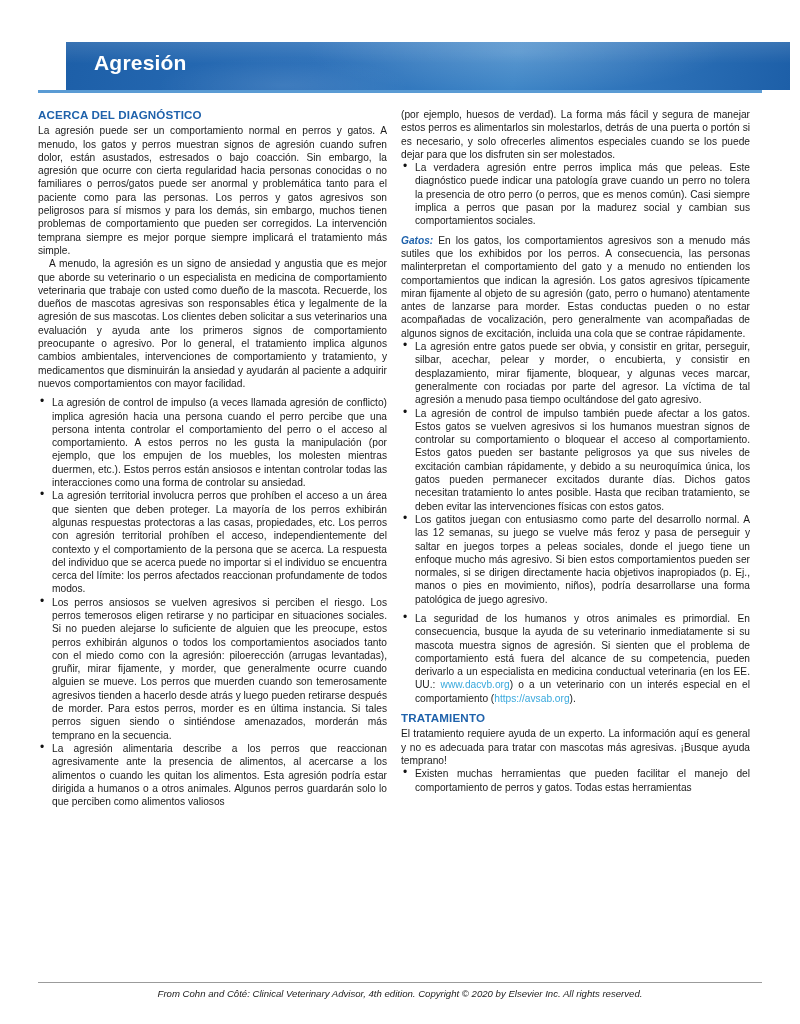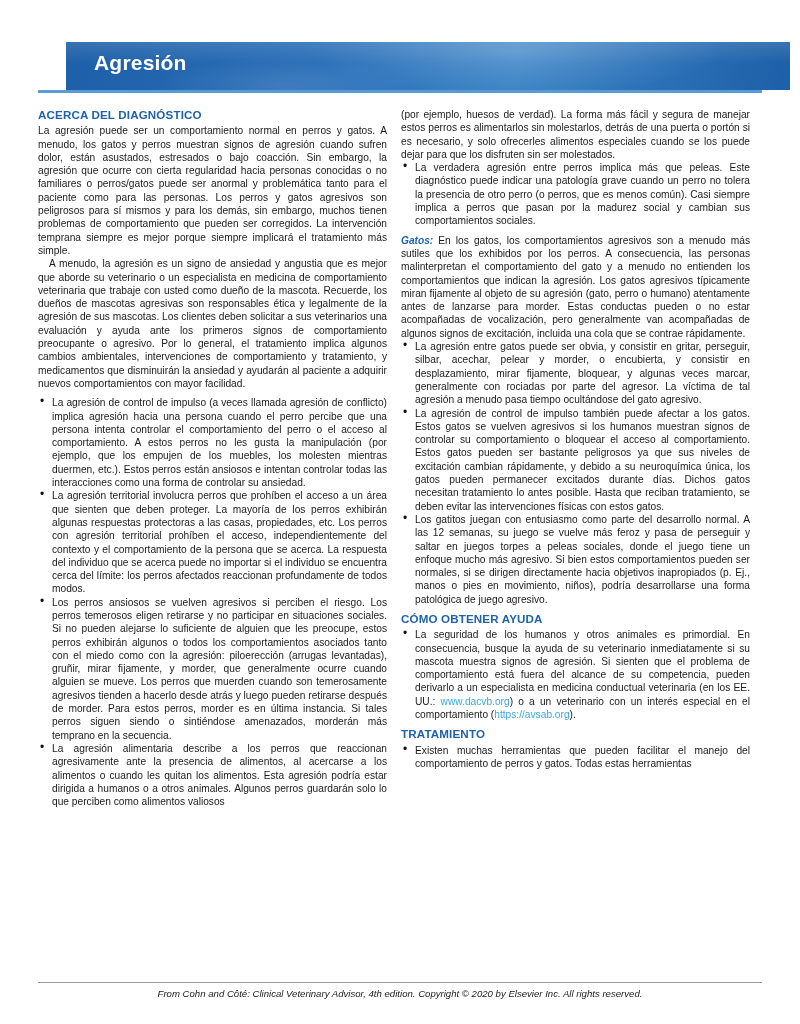--- a/index.html
+++ b/index.html
@@ -181,32 +181,32 @@
       </p>
 
       <ul class="bullets">
         <li>La agresión entre gatos puede ser obvia, y consistir en gritar, perseguir, silbar, acechar, pelear y morder, o encubierta, y consistir en desplazamiento, mirar fijamente, bloquear, y algunas veces marcar, generalmente con rociadas por parte del agresor. La víctima de tal agresión a menudo pasa tiempo ocultándose del gato agresivo.</li>
         <li>La agresión de control de impulso también puede afectar a los gatos. Estos gatos se vuelven agresivos si los humanos muestran signos de controlar su comportamiento o bloquear el acceso al comportamiento. Estos gatos pueden ser bastante peligrosos ya que sus niveles de excitación cambian rápidamente, y debido a su neuroquímica única, los gatos pueden permanecer excitados durante días. Dichos gatos necesitan tratamiento lo antes posible. Hasta que reciban tratamiento, se deben evitar las intervenciones físicas con estos gatos.</li>
         <li>Los gatitos juegan con entusiasmo como parte del desarrollo normal. A las 12 semanas, su juego se vuelve más feroz y pasa de perseguir y saltar en juegos torpes a peleas sociales, donde el juego tiene un enfoque mucho más agresivo. Si bien estos comportamientos pueden ser normales, si se dirigen directamente hacia objetivos inapropiados (p. Ej., manos o pies en movimiento, niños), podría desarrollarse una forma patológica de juego agresivo.</li>
       </ul>
 
       <div class="gap-sm"></div>
 
-      <h2 class="sect">CÓMO OBTENER AYUDA</h2>
 
       <ul class="bullets">
         <li>
           <span>La seguridad de los humanos y otros animales es primordial. En consecuencia, busque la ayuda de su veterinario inmediatamente si su mascota muestra signos de agresión. Si sienten que el problema de comportamiento está fuera del alcance de su competencia, pueden derivarlo a un especialista en medicina conductual veterinaria (en los EE. UU.: </span><a class="link" href="#">www.dacvb.org</a><span>) o a un veterinario con un interés especial en el comportamiento (</span><a class="link" href="#">https://avsab.org</a><span>).</span>
         </li>
       </ul>
 
       <div class="gap-sm"></div>
 
       <h2 class="sect">TRATAMIENTO</h2>
 
+      <p class="para noindent">El tratamiento requiere ayuda de un experto. La información aquí es general y no es adecuada para tratar con mascotas más agresivas. ¡Busque ayuda temprano!</p>
 
       <ul class="bullets">
         <li>Existen muchas herramientas que pueden facilitar el manejo del comportamiento de perros y gatos. Todas estas herramientas</li>
       </ul>
     </div>
   </div>
 
   <div class="footer-rule"></div>
   <div class="footer-text">From Cohn and Côté: Clinical Veterinary Advisor, 4th edition. Copyright © 2020 by Elsevier Inc. All rights reserved.</div>
 </div>

